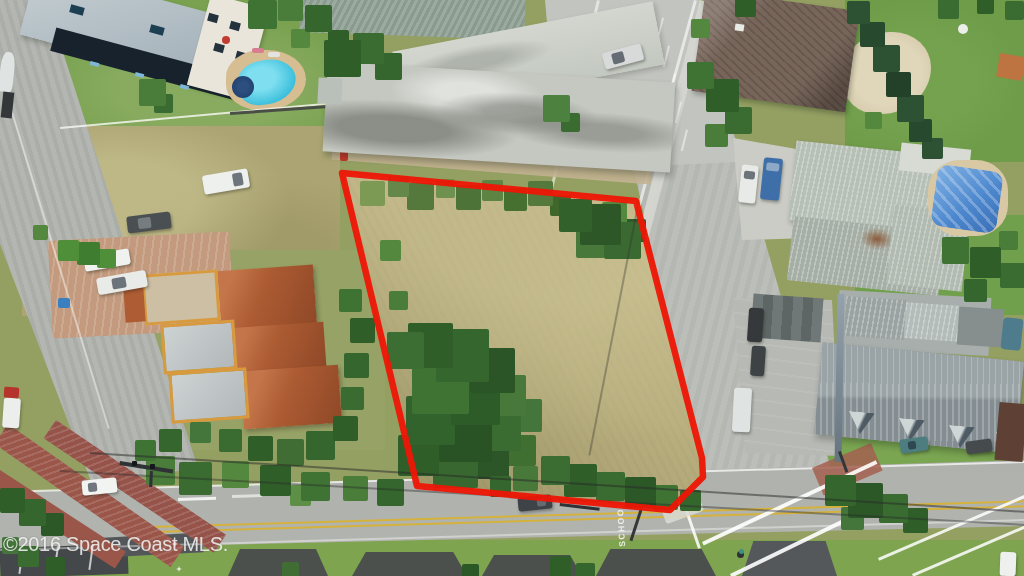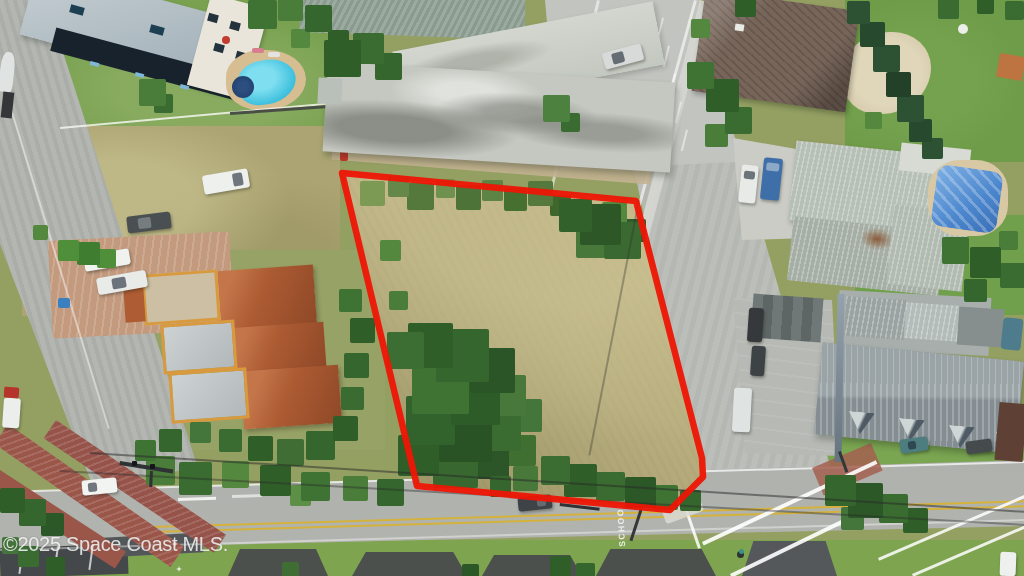--- a/index.html
+++ b/index.html
@@ -285,14 +285,14 @@
   <div class="ln" style="left:560px;top:503px;width:40px;height:3px;transform:rotate(7deg);background:#2e3235;"></div>
   <div class="ln" style="left:640px;top:508px;width:3px;height:34px;transform:rotate(18deg);background:#33373a;"></div>
   <div class="ln" style="left:838px;top:452px;width:3px;height:22px;transform:rotate(-20deg);background:#33373a;"></div>
   <div class="abs" style="left:737px;top:551px;width:7px;height:7px;border-radius:50%;background:#2c3134;"></div>
   <div class="abs" style="left:739px;top:549px;width:5px;height:5px;border-radius:50%;background:#3e8f86;"></div>
 
   <svg width="1024" height="576" viewBox="0 0 1024 576" style="pointer-events:none;">
     <polygon fill="none" stroke="#ee1505" stroke-width="6.5" stroke-linejoin="round" stroke-linecap="round" opacity="0.95" points="342,173 636,201 702,458 703,477 670,510 417,486"></polygon>
   </svg>
 
-  <div id="watermark">©2025 Space Coast MLS.</div>
+  <div id="watermark">©2016 Space Coast MLS.</div>
 </div>
 
 </body></html>

